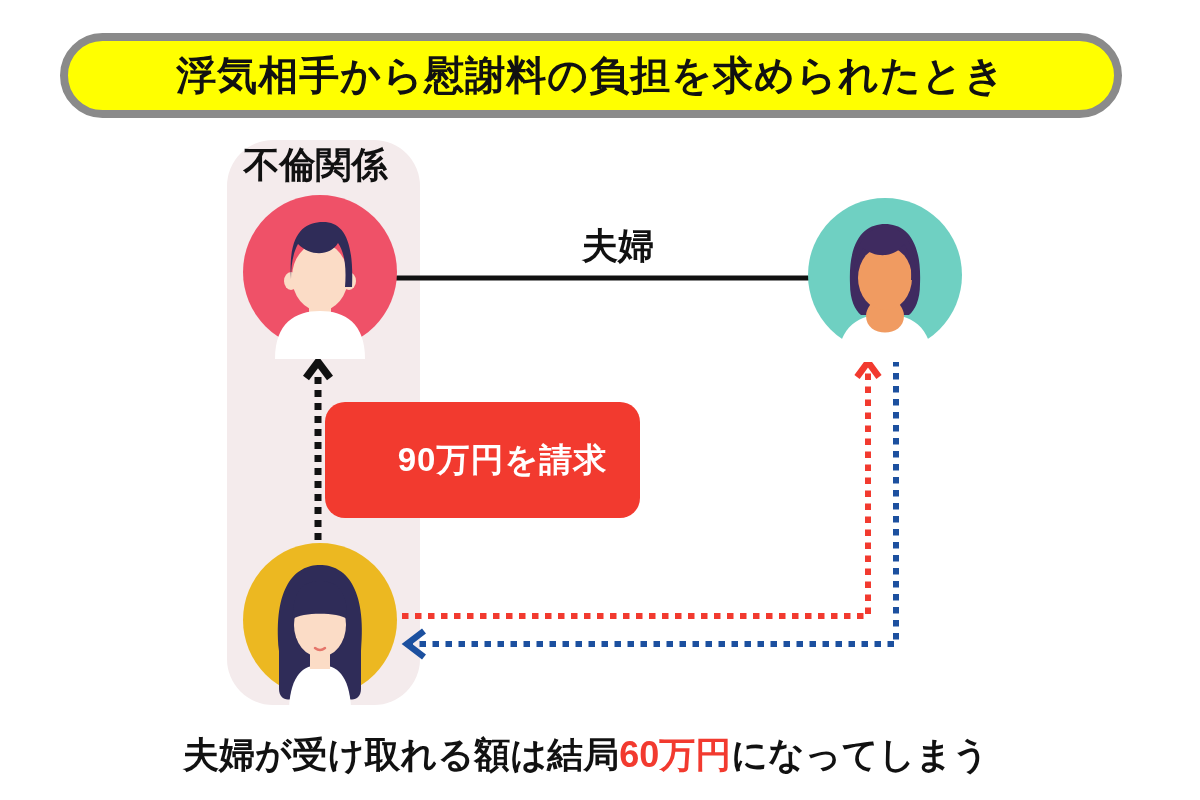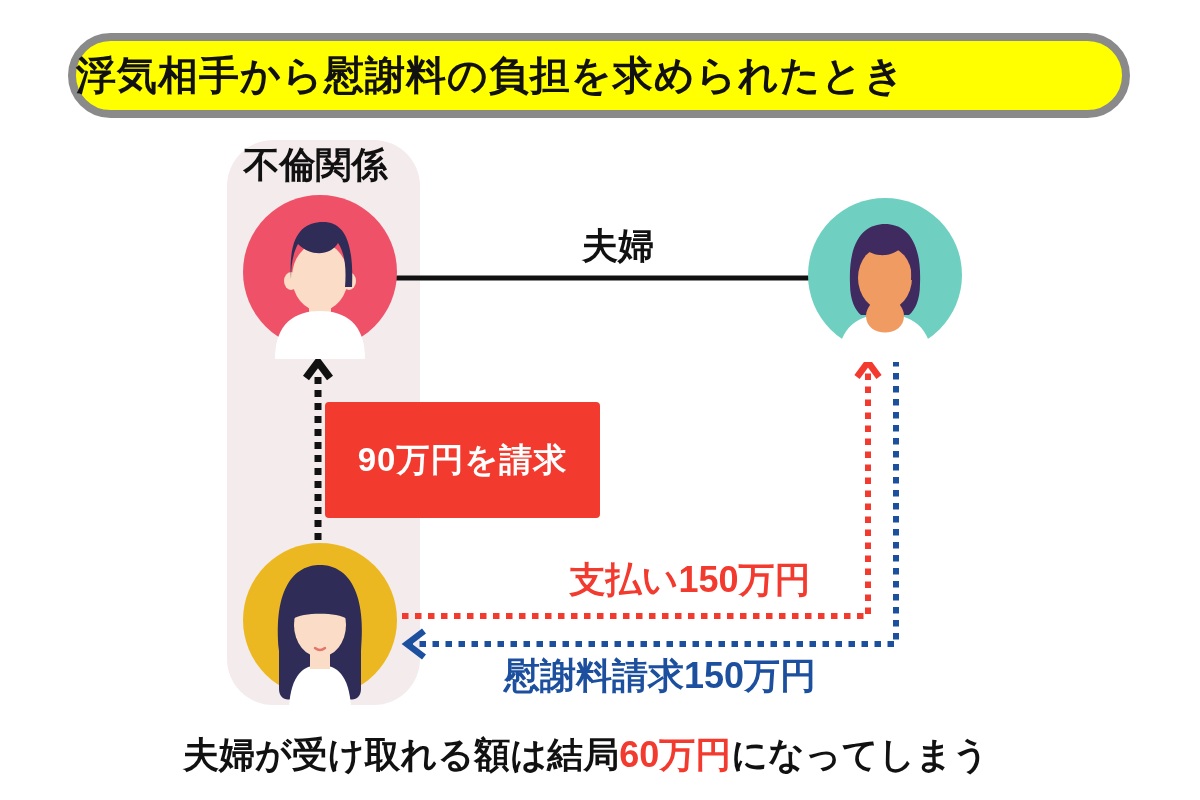--- a/index.html
+++ b/index.html
@@ -2,24 +2,24 @@
 <html lang="ja" style="--banner-fill: #FFFF00; --banner-border: #8A8A8A; --panel-bg: #F4EBEC; --husband-bg: #EF5168; --wife-bg: #6FD0C2; --partner-bg: #ECB821; --hair-dark: #2F2C58; --wife-hair: #3F2B60; --skin-light: #FBDCC6; --skin-tan: #F09B61; --shirt: #FFFFFF; --accent-red: #F23A2F; --accent-blue: #1C509F; --line-black: #111111;"><head>
 <meta charset="utf-8">
 <style>
   html,body{margin:0;padding:0;background:#fff;}
   .stage{
     position:relative;width:1200px;height:800px;background:#fff;overflow:hidden;
     font-family:"Liberation Sans","DejaVu Sans",sans-serif;
   }
   
   .banner{
-    position:absolute;left:68px;top:33px;width:1062px;height:85px;
+    position:absolute;left:60px;top:33px;width:1062px;height:85px;
     box-sizing:border-box;background:var(--banner-fill);
     border:8px solid var(--banner-border);border-radius:48px;
-    display:flex;align-items:center;justify-content:flex-start;
+    display:flex;align-items:center;justify-content:center;
   }
   .banner-title{
     font-size:40px;font-weight:900;color:#111;letter-spacing:1px;white-space:nowrap;
   }
   
   .panel{
     position:absolute;left:227px;top:140px;width:193px;height:565px;
     background:var(--panel-bg);border-radius:46px;
   }
   .group-label{
@@ -33,23 +33,23 @@
   .avatar-partner{left:243px;top:543px;}
   
   .arrows{position:absolute;left:0;top:0;width:1200px;height:800px;z-index:2;}
   
   .couple-label{
     position:absolute;left:618px;top:222px;transform:translateX(-50%);
     font-size:36px;font-weight:900;color:#111;white-space:nowrap;z-index:5;text-align:center;
   }
   .claim-box{
     position:absolute;left:325px;top:402px;width:275px;height:116px;
-    background:var(--accent-red);border-radius:4px;z-index:4;
+    background:var(--accent-red);border-radius:20px;z-index:4;
     display:flex;flex-direction:column;align-items:center;justify-content:center;
-    color:#fff;font-size:33px;font-weight:900;line-height:1.42;letter-spacing:1px;
+    color:#fff;font-size:33px;font-weight:900;line-height:1.42;letter-spacing:1px;padding-left:40px;
   }
   .payment-label{
     position:absolute;left:690px;top:556px;transform:translateX(-50%);
     font-size:36px;font-weight:900;color:var(--accent-red);white-space:nowrap;z-index:5;
   }
   .consolation-label{
     position:absolute;left:660px;top:652px;transform:translateX(-50%);
     font-size:36px;font-weight:900;color:var(--accent-blue);white-space:nowrap;z-index:5;
   }
   .conclusion{
@@ -112,18 +112,16 @@
     <path d="M50,76 C49,46 62,38 77,38 C92,38 105,46 104,76 C95,69 59,69 50,76 Z" fill="var(--hair-dark)"></path>
     <path d="M72,105 q5,4 10,0" fill="none" stroke="#E5756A" stroke-width="2.5" stroke-linecap="round"></path>
   </svg>
 
   <div class="couple-label">夫婦</div>
 
   <div class="claim-box">
     <div>90万円を請求</div>
   </div>
 
-  <div class="payment-label">支払い150万円</div>
-  <div class="consolation-label">慰謝料請求150万円</div>
 
   <div class="conclusion"><span>夫婦が受け取れる額は結局</span><span class="amount">60万円</span><span>になってしまう</span></div>
 
 </div>
 
 </body></html>

